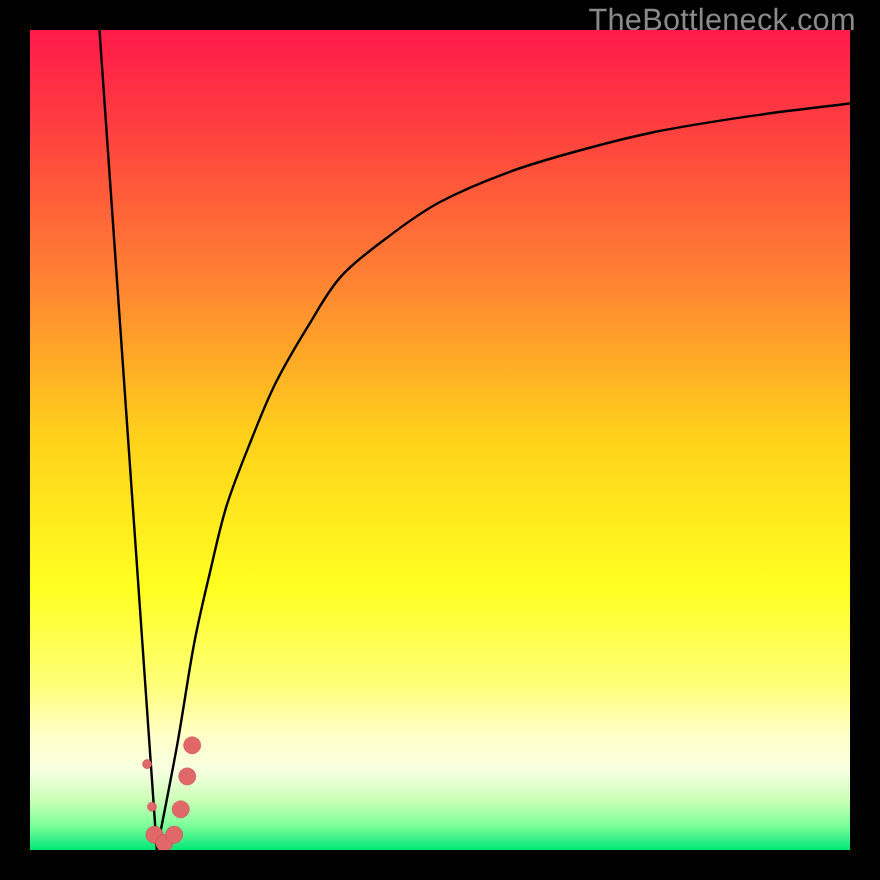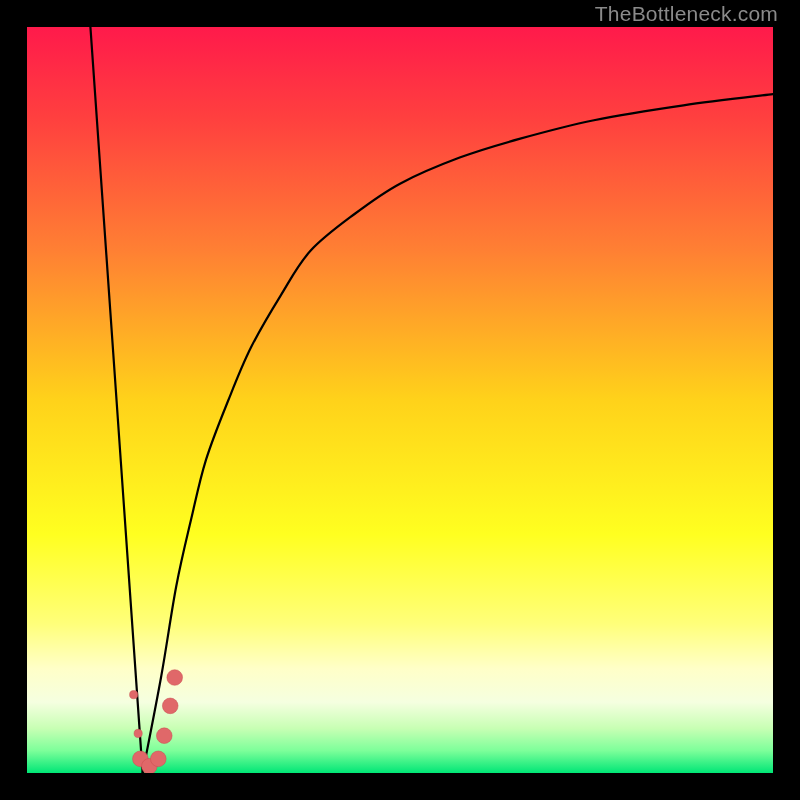--- a/index.html
+++ b/index.html
@@ -25,21 +25,21 @@
     width: 746px;
     height: 746px;
     overflow: hidden;
   }
   .watermark {
     position: absolute;
     top: 2px;
     right: 22px;
     color: #8a8a8a;
     font-family: Arial, Helvetica, sans-serif;
-    font-size: 21px;
+    font-size: 28px;
     font-weight: 400;
     letter-spacing: 0.2px;
     user-select: none;
   }
   svg { display: block; }
 </style>
 </head>
 <body>
 
 <div class="frame">

